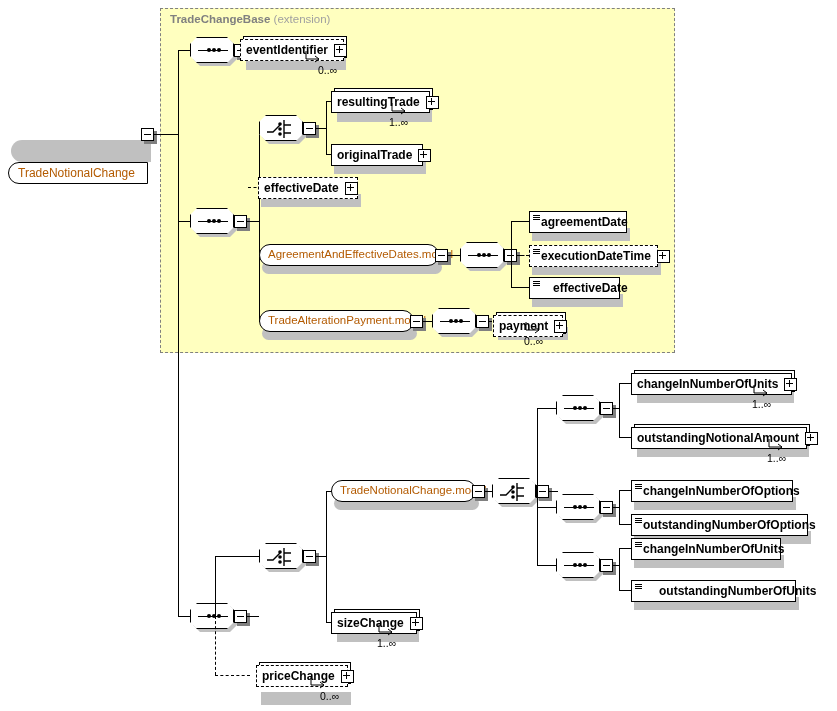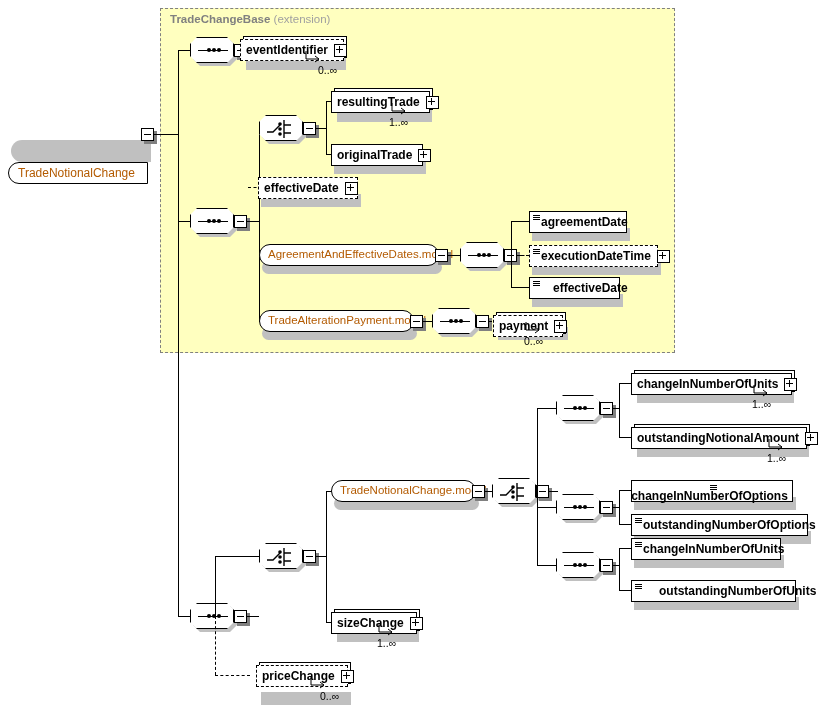--- a/index.html
+++ b/index.html
@@ -395,21 +395,21 @@
     </div>
   </div>
   <div class="minus-sh" style="left:603px;top:504px;"></div>
   <div class="minus" style="left:600px;top:501px;"></div>
   <div class="h" style="left:613px;top:507px;width:6px;"></div>
   <div class="v" style="left:619px;top:490px;height:34px;"></div>
   <div class="h" style="left:619px;top:490px;width:13px;"></div>
   <div class="h" style="left:619px;top:524px;width:13px;"></div>
 
   <div class="shadow" style="left:634px;top:497px;width:162px;height:13px;"></div>
-  <div class="node" style="left:631px;top:480px;width:162px;flex-direction:column;">
+  <div class="node" style="left:631px;top:480px;width:162px;">
     <span class="sml">
         <i></i>
         <i></i>
         <i></i>
       </span>
     <span class="lbl" style="padding-left:0;">changeInNumberOfOptions</span>
   </div>
 
   <div class="shadow" style="left:634px;top:531px;width:177px;height:13px;"></div>
   <div class="node" style="left:631px;top:514px;width:177px;">

